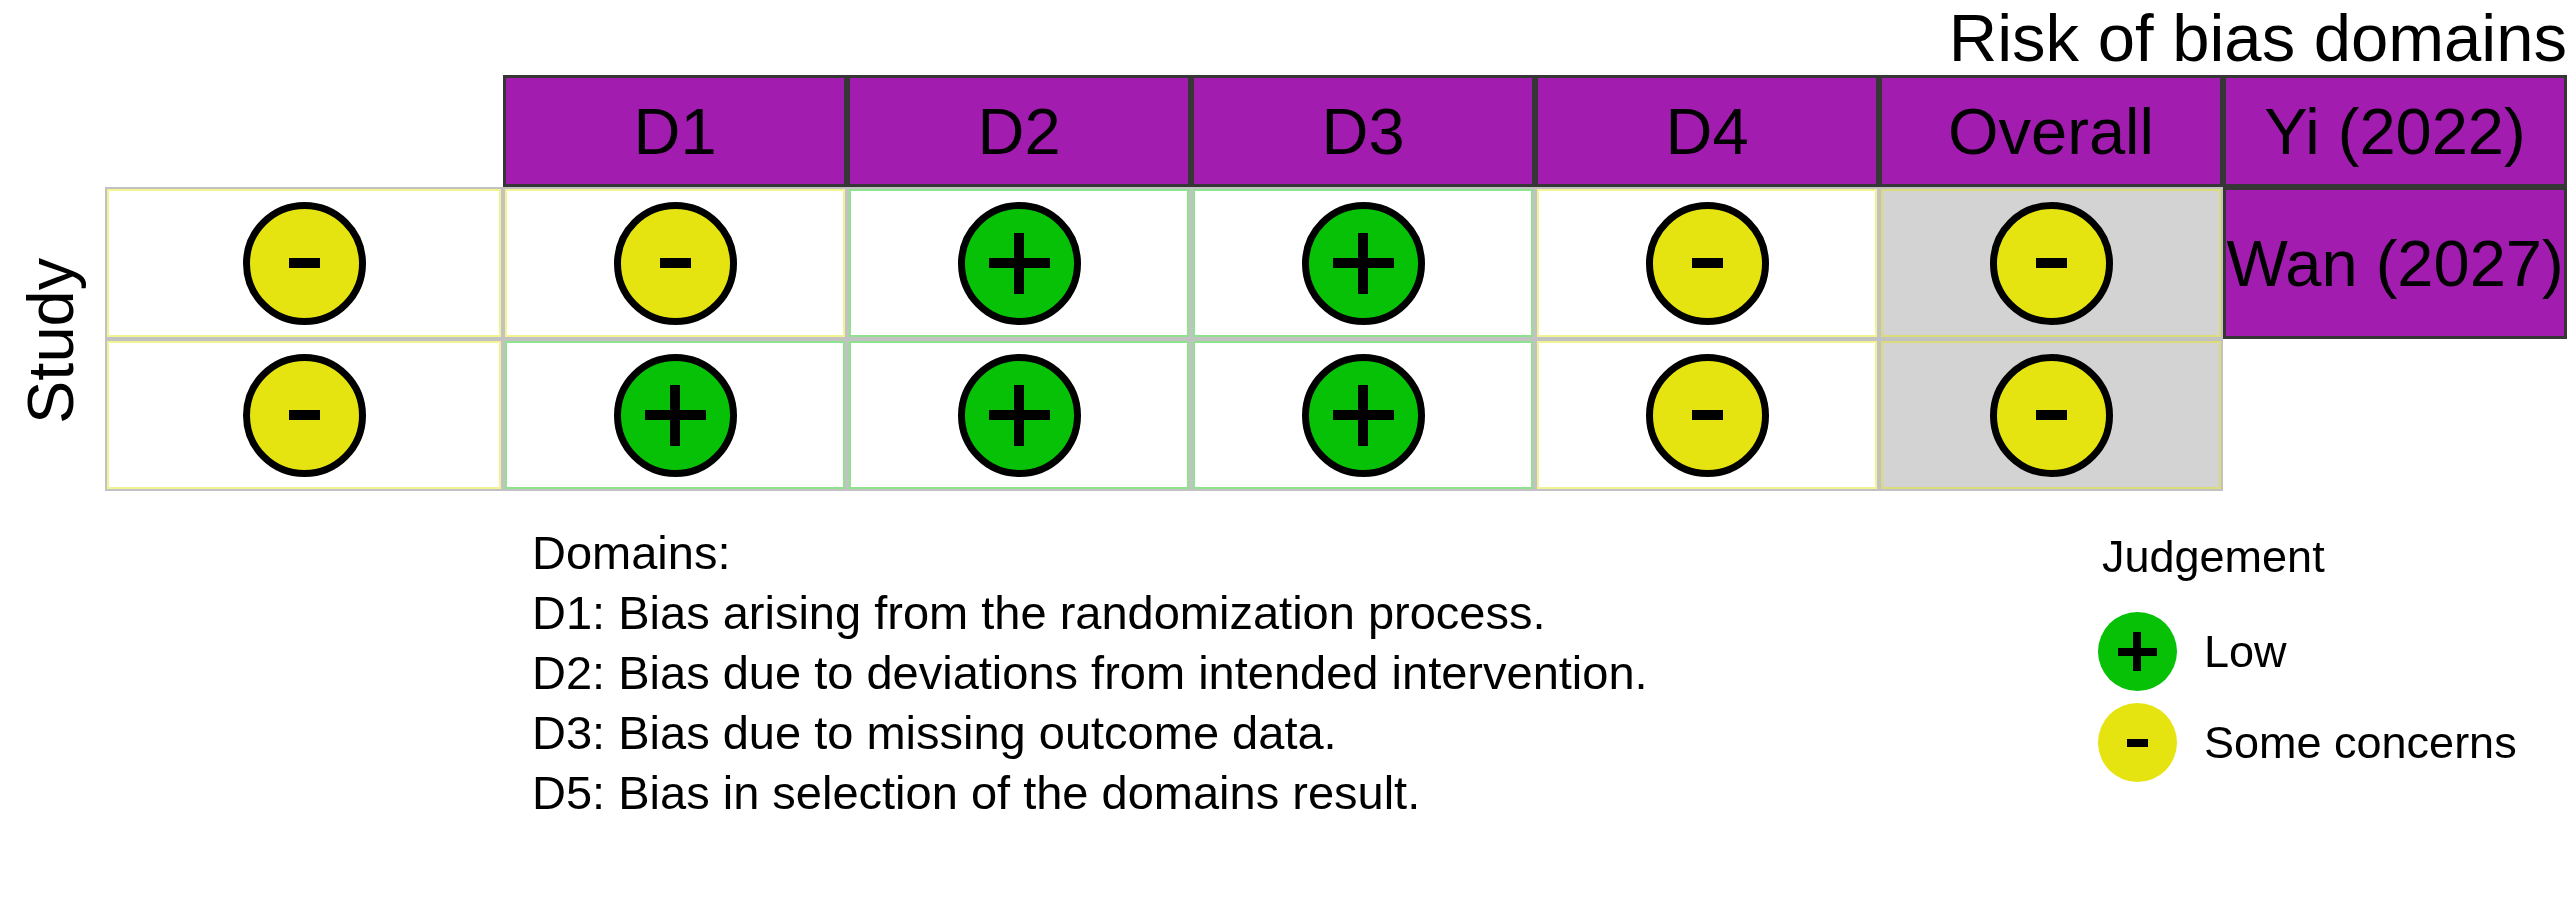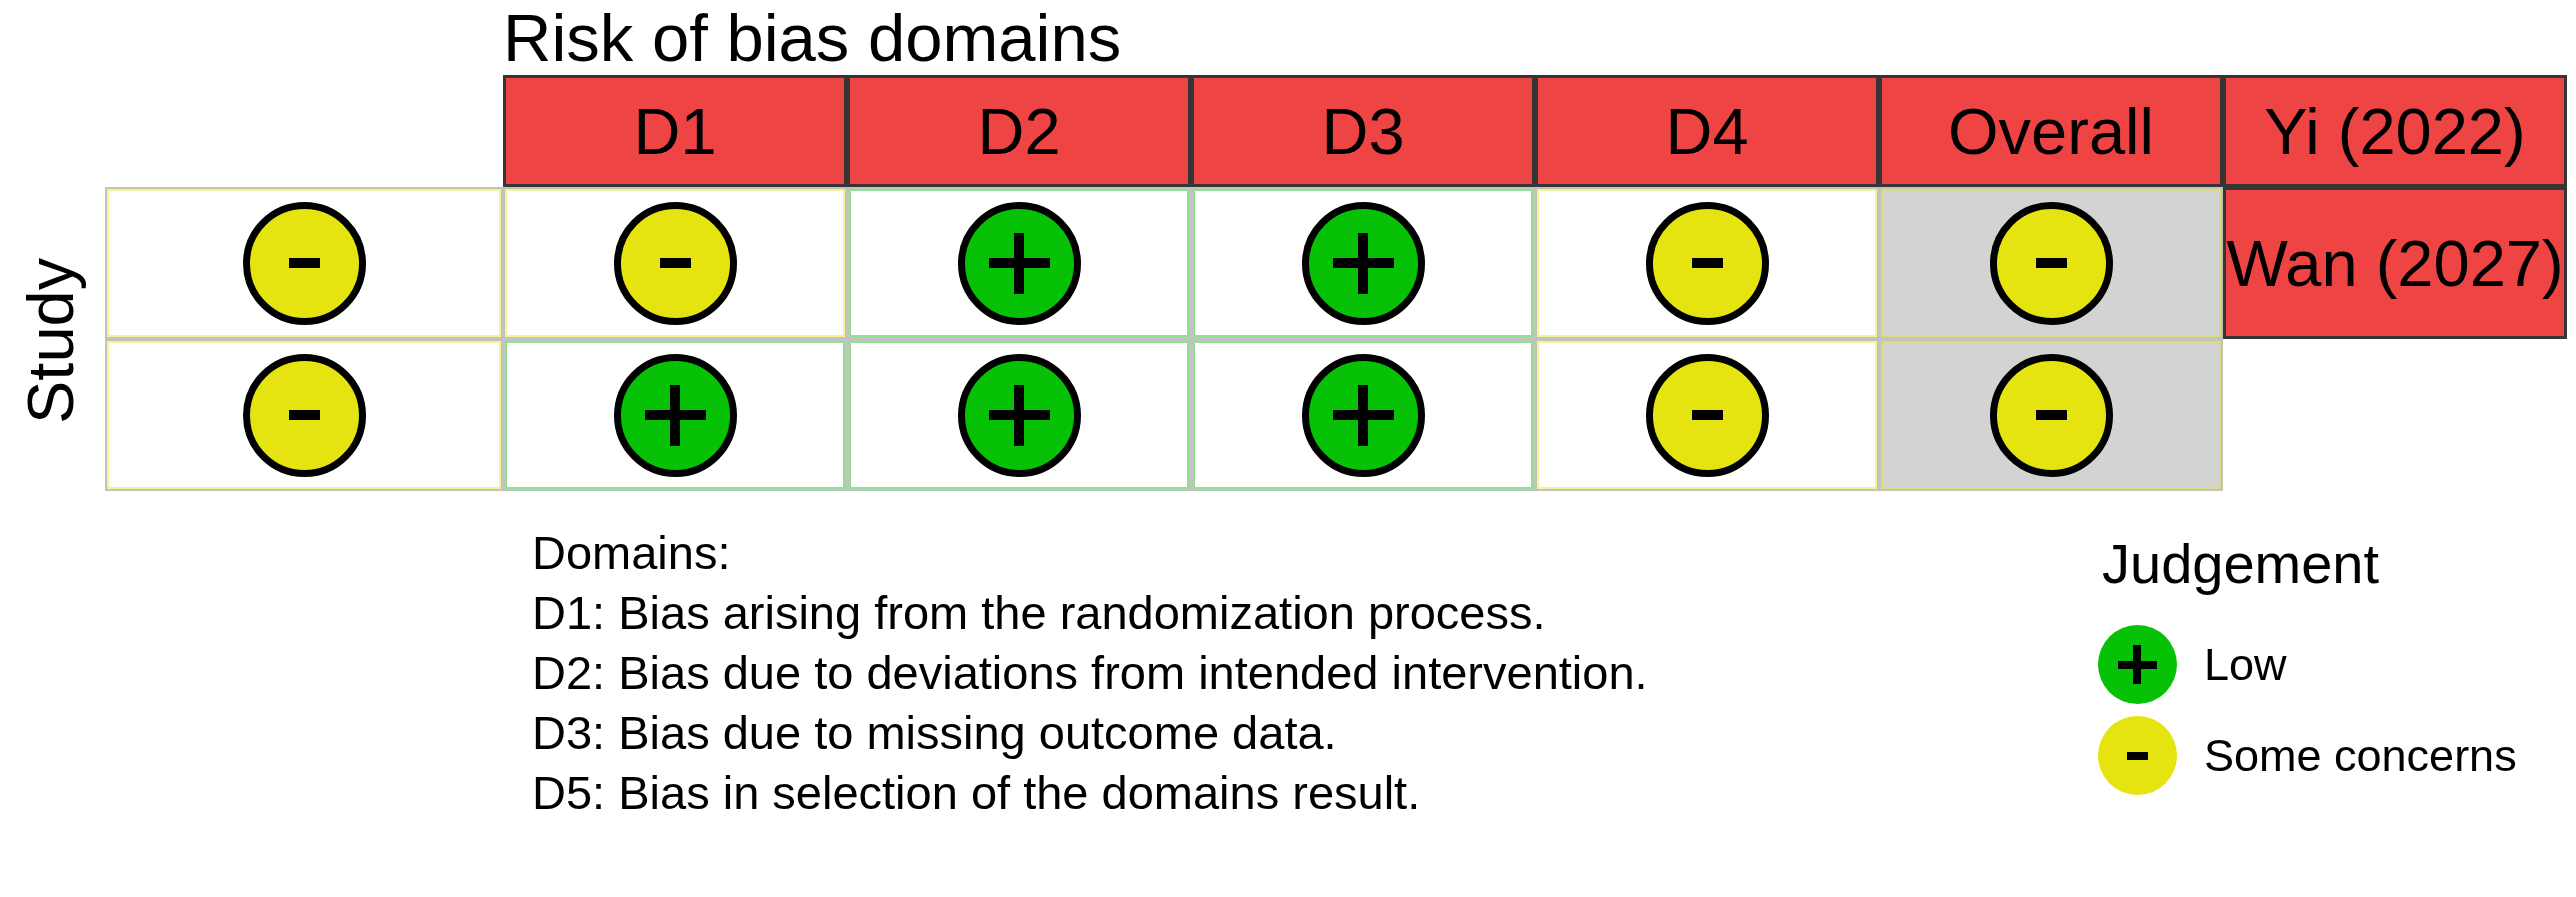--- a/index.html
+++ b/index.html
@@ -10,21 +10,21 @@
     background: #ffffff;
     font-family: "Liberation Sans", "DejaVu Sans", sans-serif;
     color: #000000;
     overflow: hidden;
   }
 
   
   .title {
     position: absolute;
     left: 503px; top: 0px; width: 2064px;
-    text-align: left;
+    text-align: right;
     font-size: 67px;
     line-height: 75px;
     white-space: nowrap;
   }
 
   
   .study-axis {
     position: absolute;
     left: 0px; top: 188px;
     width: 100px; height: 305px;
@@ -37,21 +37,21 @@
   
   .grid {
     position: absolute;
     left: 105px; top: 75px;
     display: grid;
     grid-template-columns: 398px repeat(6, 344px);
     grid-template-rows: 112px 152px 152px;
   }
   .corner { background: transparent; }
   .hcell, .scell {
-    background: #ef4444;
+    background: #a21caf;
     border: 3.3px solid #363636;
     display: flex; align-items: center; justify-content: center;
     font-size: 65px;
     white-space: nowrap;
     box-sizing: border-box;
   }
   .dcell {
     background: #ffffff;
     border: 2px solid #c2c2c2;
     display: flex; align-items: center; justify-content: center;
@@ -82,21 +82,21 @@
     line-height: 60px;
     white-space: nowrap;
   }
 
   
   .judgement {
     position: absolute;
     left: 2090px; top: 531px;
     white-space: nowrap;
   }
-  .jud-title { font-size: 56px; margin-left: 12px; margin-bottom: 29px; }
+  .jud-title { font-size: 45px; margin-left: 12px; margin-bottom: 29px; }
   .jud-row { display: flex; align-items: center; height: 79px; margin-bottom: 12px; }
   .jud-circle {
     width: 79px; height: 79px; border-radius: 50%;
     margin-left: 8px;
     display: flex; align-items: center; justify-content: center;
     flex: 0 0 auto;
   }
   .jud-label { font-size: 45px; margin-left: 27px; }
   .sign-minus-sm { width: 21px; height: 8px; background: #000; }
   .sign-plus-sm  { position: relative; width: 39px; height: 8px; background: #000; }

